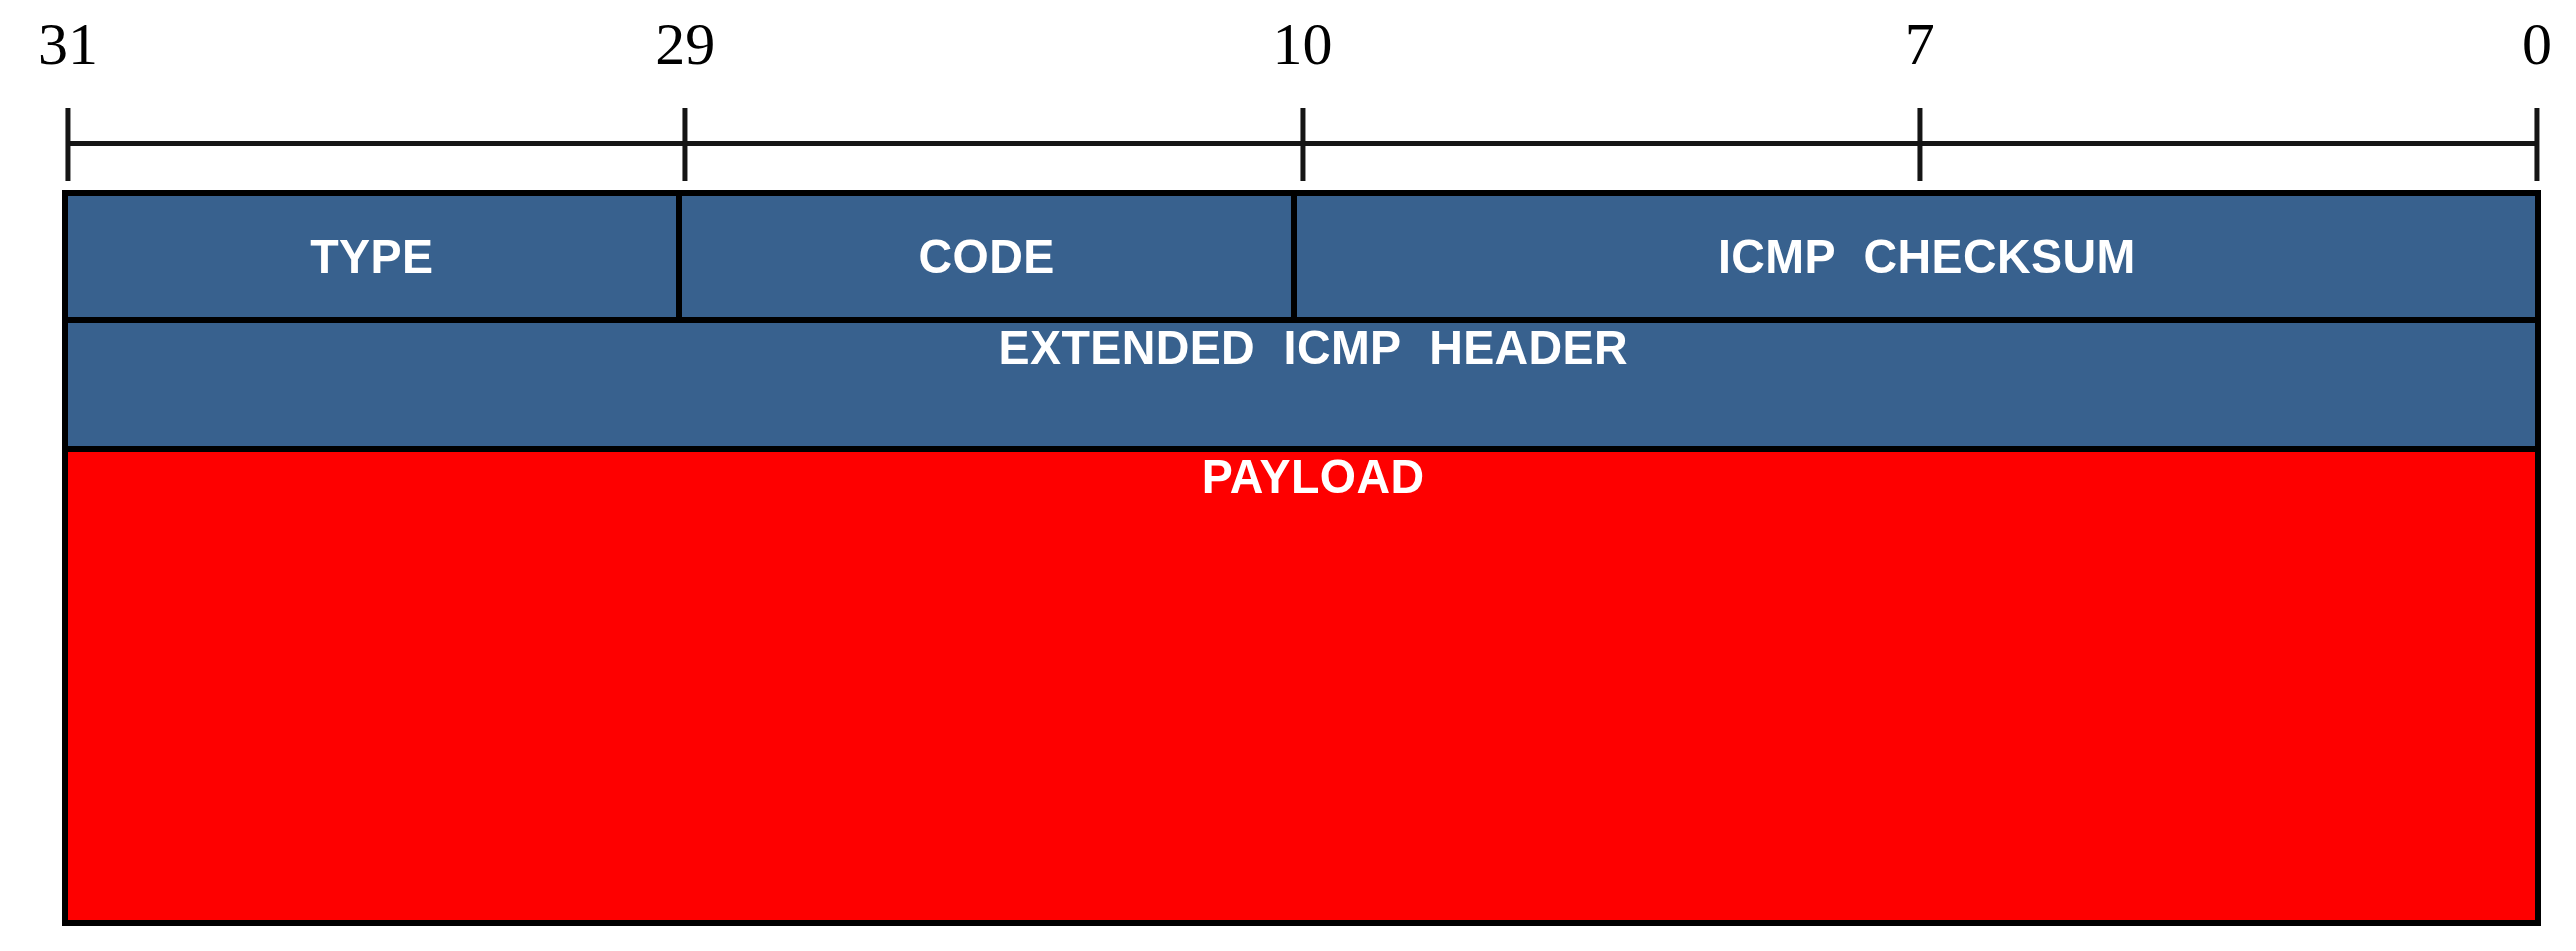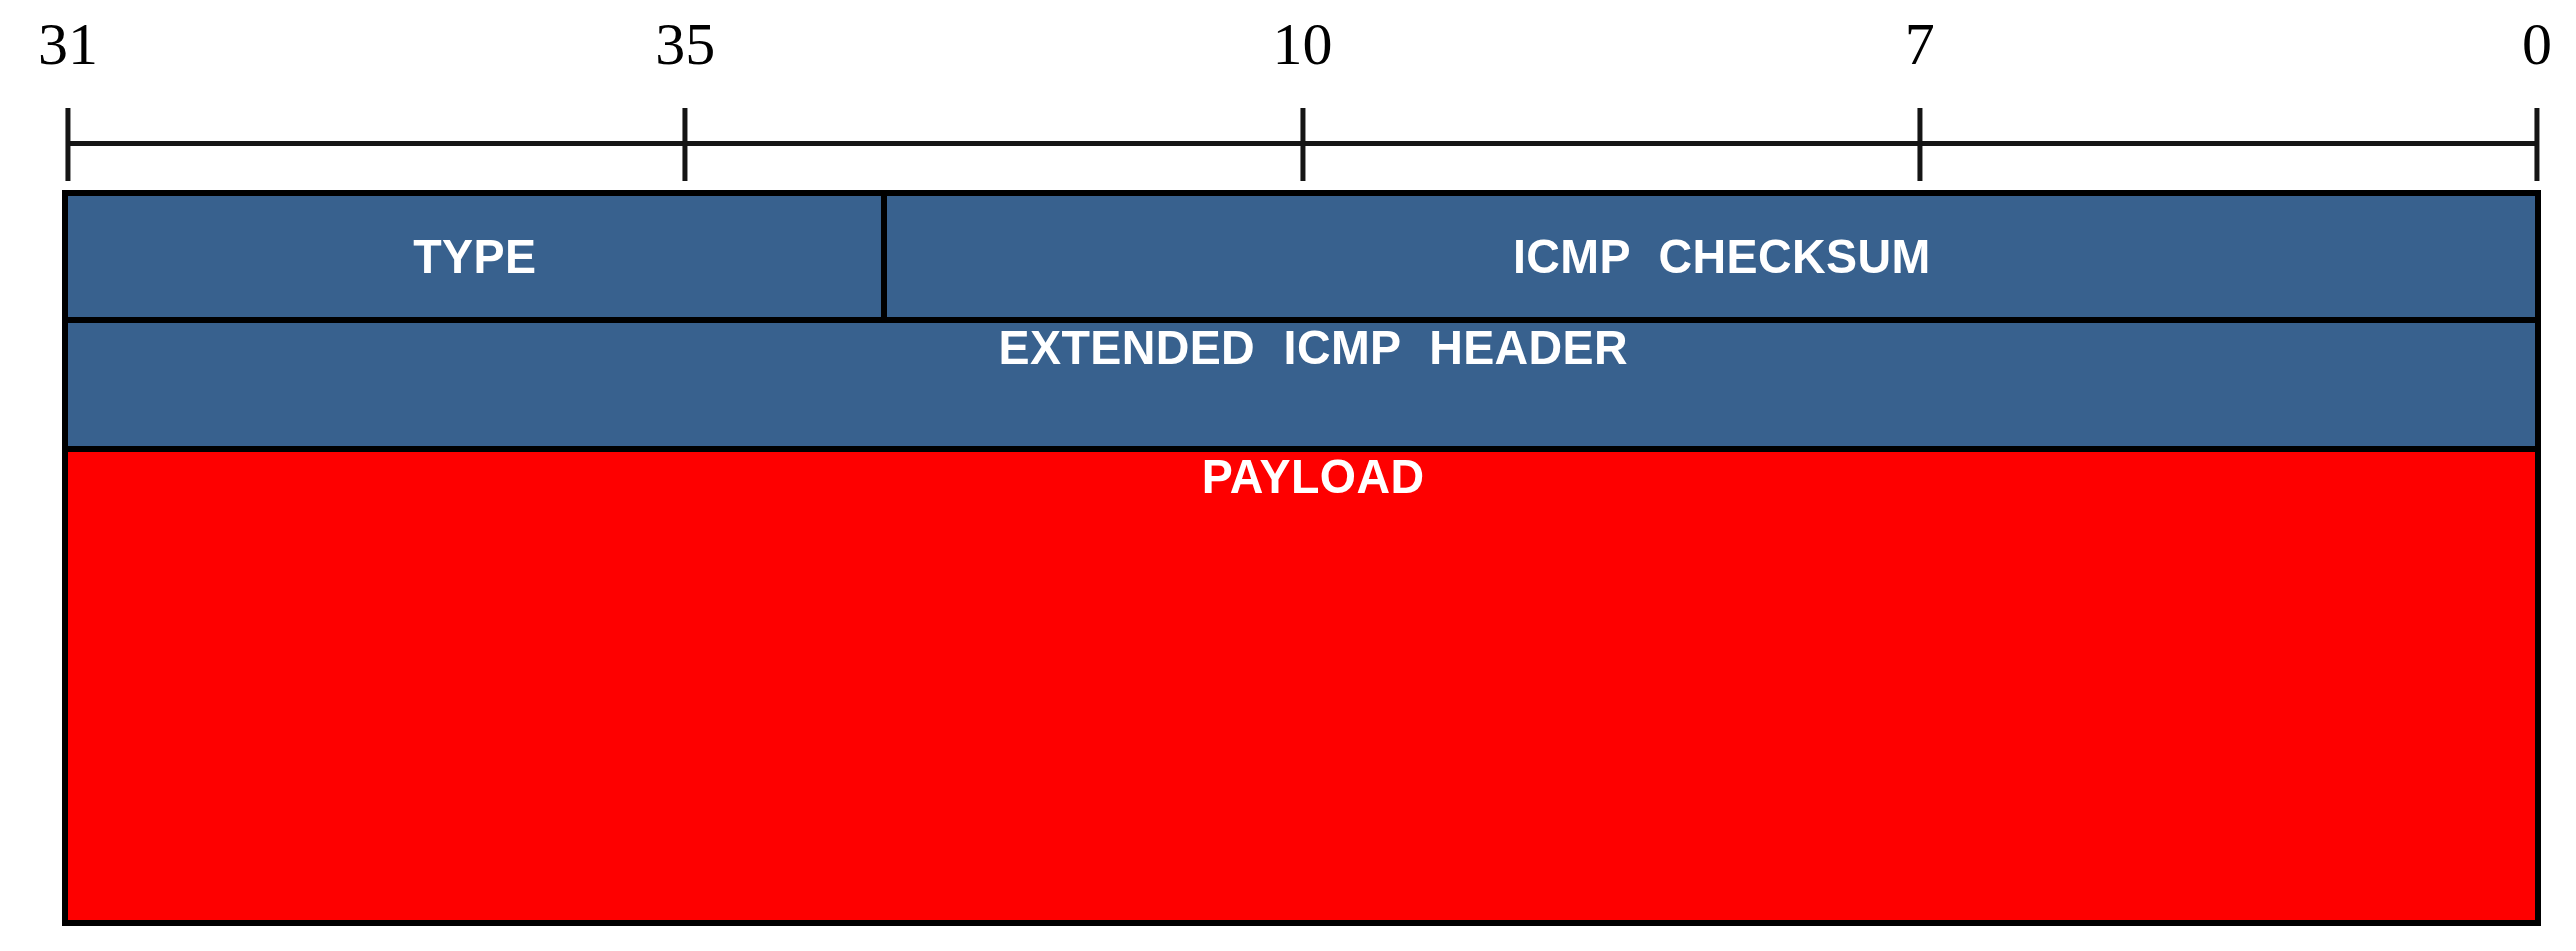--- a/index.html
+++ b/index.html
@@ -112,38 +112,41 @@
     transform: scaleX(0.95);
   }
 </style>
 </head>
 <body>
 
 <div class="canvas">
 
   <div class="ruler">
     <div class="bit-label" style="left:0;">31</div>
-    <div class="bit-label" style="left:25%;">35</div>
+    <div class="bit-label" style="left:25%;">29</div>
     <div class="bit-label" style="left:50%;">10</div>
     <div class="bit-label" style="left:75%;">7</div>
     <div class="bit-label" style="left:100%;">0</div>
 
     <div class="ruler-line"></div>
     <div class="tick tick-0"></div>
     <div class="tick tick-1"></div>
     <div class="tick tick-2"></div>
     <div class="tick tick-3"></div>
     <div class="tick tick-4"></div>
   </div>
 
   <div class="packet-box">
 
     <div class="row row-fields">
       <div class="cell">
         <span class="field-label">TYPE</span>
+      </div>
+      <div class="cell">
+        <span class="field-label">CODE</span>
       </div>
       <div class="cell cell-wide">
         <span class="field-label">ICMP CHECKSUM</span>
       </div>
     </div>
 
     <div class="row row-extended center-label">
       <span class="field-label">EXTENDED ICMP HEADER</span>
     </div>
 

